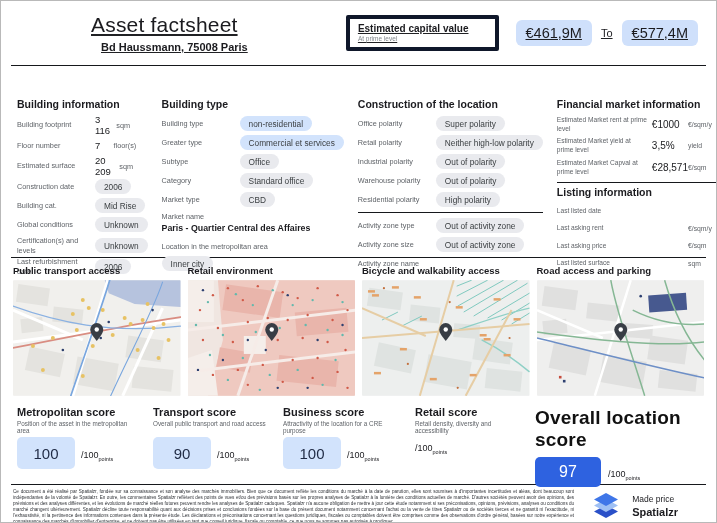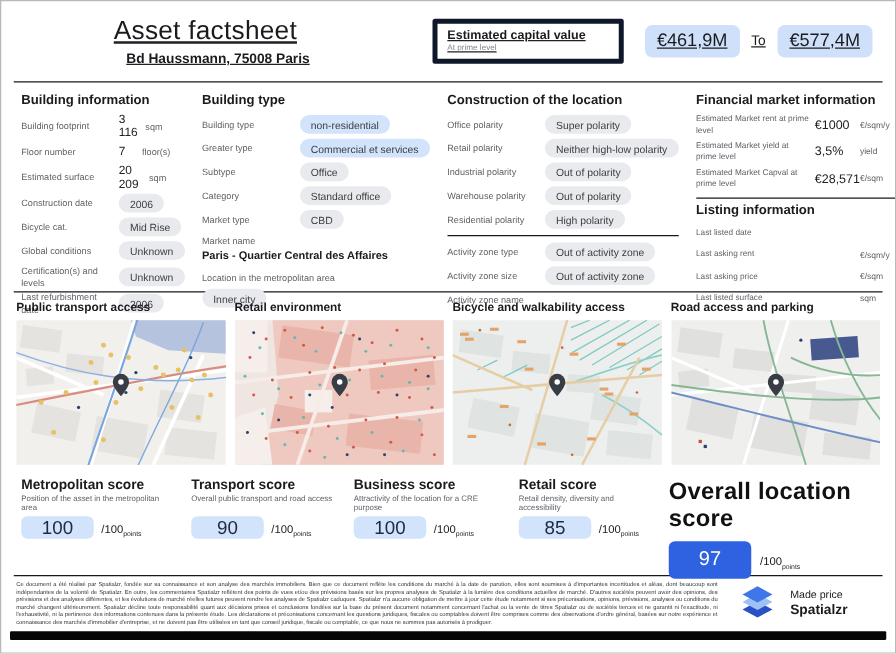--- a/index.html
+++ b/index.html
@@ -14,21 +14,21 @@
   .cap-block { display:flex; align-items:center; gap:9px; margin-top:2px; }
   .cap-label-box { border:4px solid #0f172a; border-radius:2px; padding:4px 26px 5px 8px; margin-right:8px; }
   .cap-label { font-size:10px; font-weight:700; color:#1b1b1f; }
   .cap-sublabel { font-size:6.5px; color:#80868b; margin-top:1px; }
   .cap-pill { background:#cfe0fb; border-radius:6px; padding:5px 10px; font-size:14.5px; color:#1b1b1f; }
   .cap-to { font-size:11px; color:#1b1b1f; }
 
   .hr-dark { border:none; border-top:1.5px solid #16181c; margin:0 10px; }
 
   
-  .info-grid { display:grid; grid-template-columns:1fr 1fr 1fr 1fr; gap:14px; padding:5px 16px 4px 16px; height:167px; }
+  .info-grid { display:grid; grid-template-columns:1fr 1fr 1fr 1fr; gap:14px; padding:5px 16px 4px 16px; height:167px;margin-top:24px; }
   .sec-title { font-size:10.5px; font-weight:700; color:#1b1b1f; margin:3px 0 4px; }
   .row { display:flex; align-items:center; min-height:19px; }
   .lbl { font-size:7.3px; color:#5f6368; width:78px; flex-shrink:0; line-height:1.25; padding-right:4px; }
   .val { font-size:9.5px; color:#202124; }
   .unit { font-size:7.3px; color:#5f6368; margin-left:auto; text-align:left; width:34px; }
   .pill { font-size:8.3px; padding:2.5px 9px; border-radius:9px; background:#e9eaee; color:#3c4043; white-space:nowrap; }
   .pill.blue { background:#d2e3fc; }
   .sub-hr { border:none; border-top:1.5px solid #16181c; margin:3px 0; }
   .stack-lbl { font-size:7.3px; color:#5f6368; margin:3px 0 2px; }
   .stack-val-bold { font-size:8.8px; font-weight:700; color:#1b1b1f; line-height:1.2; margin-bottom:6px; }
@@ -40,21 +40,21 @@
   
   .maps { display:grid; grid-template-columns:1fr 1fr 1fr 1fr; gap:7px; padding:5px 12px 2px 12px; }
   .map-title { font-size:9.5px; font-weight:700; color:#1b1b1f; margin:2px 0 4px; }
   .map-frame { width:100%; height:116px; display:block; border-radius:1px; }
 
   
   .scores { display:grid; grid-template-columns:122px 116px 118px 100px 1fr; gap:14px; padding:8px 16px 6px 16px; height:86px; }
   .score-title { font-size:11px; font-weight:700; color:#1b1b1f; }
   .score-desc { font-size:6.3px; color:#5f6368; margin-top:2px; height:9px; }
   .score-line { display:flex; align-items:center; margin-top:8px; gap:6px; }
-  .score-box { width:58px; height:18px; border-radius:5px; background:#d2e3fc; display:flex; align-items:center; justify-content:center; font-size:15px; color:#1f2a44; }
+  .score-box { width:58px; height:32px; border-radius:5px; background:#d2e3fc; display:flex; align-items:center; justify-content:center; font-size:15px; color:#1f2a44; }
   .score-denom { font-size:9px; color:#1b1b1f; }
   .score-points { font-size:5.5px; color:#1b1b1f; position:relative; top:3px; }
   .overall { padding-left:6px; }
   .overall-title { font-size:19px; font-weight:700; color:#111; margin-top:1px; letter-spacing:.2px; }
   .overall-line { display:flex; align-items:center; gap:7px; margin-top:6px; }
   .overall-box { width:66px; height:30px; border-radius:5px; background:#2e62e0; display:flex; align-items:center; justify-content:center; font-size:16px; color:#fff; }
 
   
   .footer { display:flex; align-items:flex-start; padding:4px 12px 0 12px; gap:14px; }
   .disclaimer { flex:1; font-size:4.6px; line-height:1.32; color:#2f3237; text-align:justify; }
@@ -112,21 +112,21 @@
       <div class="row">
         <span class="lbl">Estimated surface</span>
         <span class="val">20 209</span>
         <span class="unit">sqm</span>
       </div>
       <div class="row">
         <span class="lbl">Construction date</span>
         <span class="pill">2006</span>
       </div>
       <div class="row">
-        <span class="lbl">Bicycle cat.</span>
+        <span class="lbl">Building cat.</span>
         <span class="pill">Mid Rise</span>
       </div>
       <div class="row">
         <span class="lbl">Global conditions</span>
         <span class="pill">Unknown</span>
       </div>
       <div class="row" style="min-height:23px">
         <span class="lbl">Certification(s) and levels</span>
         <span class="pill">Unknown</span>
       </div>
@@ -526,21 +526,20 @@
       <div class="score-line">
         <div class="score-box">100</div>
         <div><span class="score-denom">/100</span><span class="score-points">points</span></div>
       </div>
     </div>
 
     <div>
       <div class="score-title">Retail score</div>
       <div class="score-desc">Retail density, diversity and accessibility</div>
       <div class="score-line">
-        <div class="score-box">85</div>
         <div><span class="score-denom">/100</span><span class="score-points">points</span></div>
       </div>
     </div>
 
     <div class="overall">
       <div class="overall-title">Overall location score</div>
       <div class="overall-line">
         <div class="overall-box">97</div>
         <div><span class="score-denom">/100</span><span class="score-points">points</span></div>
       </div>

